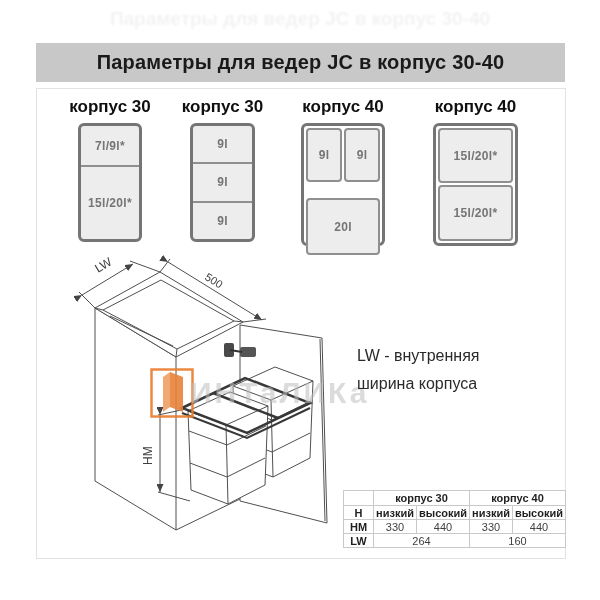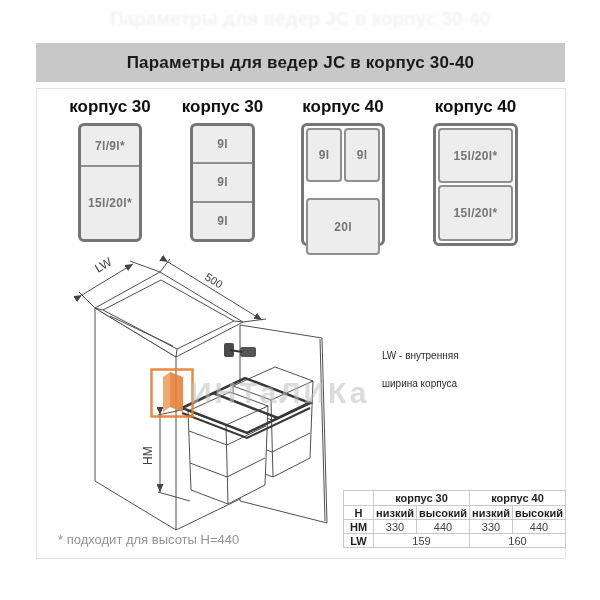--- a/index.html
+++ b/index.html
@@ -6,21 +6,21 @@
   #stage{position:relative;width:600px;height:600px;background:#fff;overflow:hidden;
          font-family:"Liberation Sans", sans-serif;}
 
   
   .ghost-title{position:absolute;left:0;top:8px;width:600px;text-align:center;
     font-size:19px;font-weight:bold;color:#000;opacity:.05;filter:blur(1px);}
 
   
   .title-bar{position:absolute;left:36px;top:43px;width:529px;height:39px;
     background:#c8c8c8;display:flex;align-items:center;justify-content:center;}
-  .title-bar span{font-size:17px;font-weight:bold;color:#1a1a1a;letter-spacing:.2px;}
+  .title-bar span{font-size:20px;font-weight:bold;color:#1a1a1a;letter-spacing:.2px;}
 
   
   .content-box{position:absolute;left:36px;top:88px;width:528px;height:469px;
     background:#fff;border:1px solid #e2e2e2;}
 
   
   .cab{position:absolute;top:123px;}
   .cab-label{position:absolute;top:-26px;left:50%;transform:translateX(-50%);
     white-space:nowrap;font-size:17px;font-weight:bold;color:#0f0f0f;}
   .cab-box{border:3px solid #757575;border-radius:6px;height:113px;box-sizing:content-box;}
@@ -34,21 +34,21 @@
 
   
   .drawing{position:absolute;left:70px;top:253px;width:300px;height:290px;}
 
   
   .wm-logo{position:absolute;left:150px;top:368px;width:44px;height:50px;opacity:.9;}
   .wm-text{position:absolute;left:190px;top:376px;font-size:30px;font-weight:bold;
     color:#bfbfbf;opacity:.55;letter-spacing:3px;white-space:nowrap;}
 
   
-  .legend{position:absolute;left:357px;top:342px;font-size:10px;color:#2a2a2a;margin-left:25px;}
+  .legend{position:absolute;left:357px;top:342px;font-size:16px;color:#2a2a2a;}
   .legend div{line-height:28px;white-space:nowrap;}
 
   
   .footnote{position:absolute;left:58px;top:532px;font-size:13px;color:#929292;}
 
   
   .spec-table{position:absolute;left:343px;top:490px;border-collapse:collapse;
     font-size:11px;color:#3f3f3f;background:#fff;}
   .spec-table td{border:1px solid #c9c9c9;text-align:center;vertical-align:middle;
     padding:0 2px;height:13px;line-height:12px;}
@@ -229,21 +229,20 @@
     </tr>
     <tr style="height:14px">
       <td class="b">HM</td>
       <td>330</td>
       <td>440</td>
       <td>330</td>
       <td>440</td>
     </tr>
     <tr style="height:13px">
       <td class="b">LW</td>
-      <td colspan="2">159</td>
+      <td colspan="2">264</td>
       <td colspan="2">160</td>
     </tr>
   </tbody>
     </table>
 
-  <div class="footnote">* подходит для высоты H=440</div>
 
 </div>
 
 </body></html>

